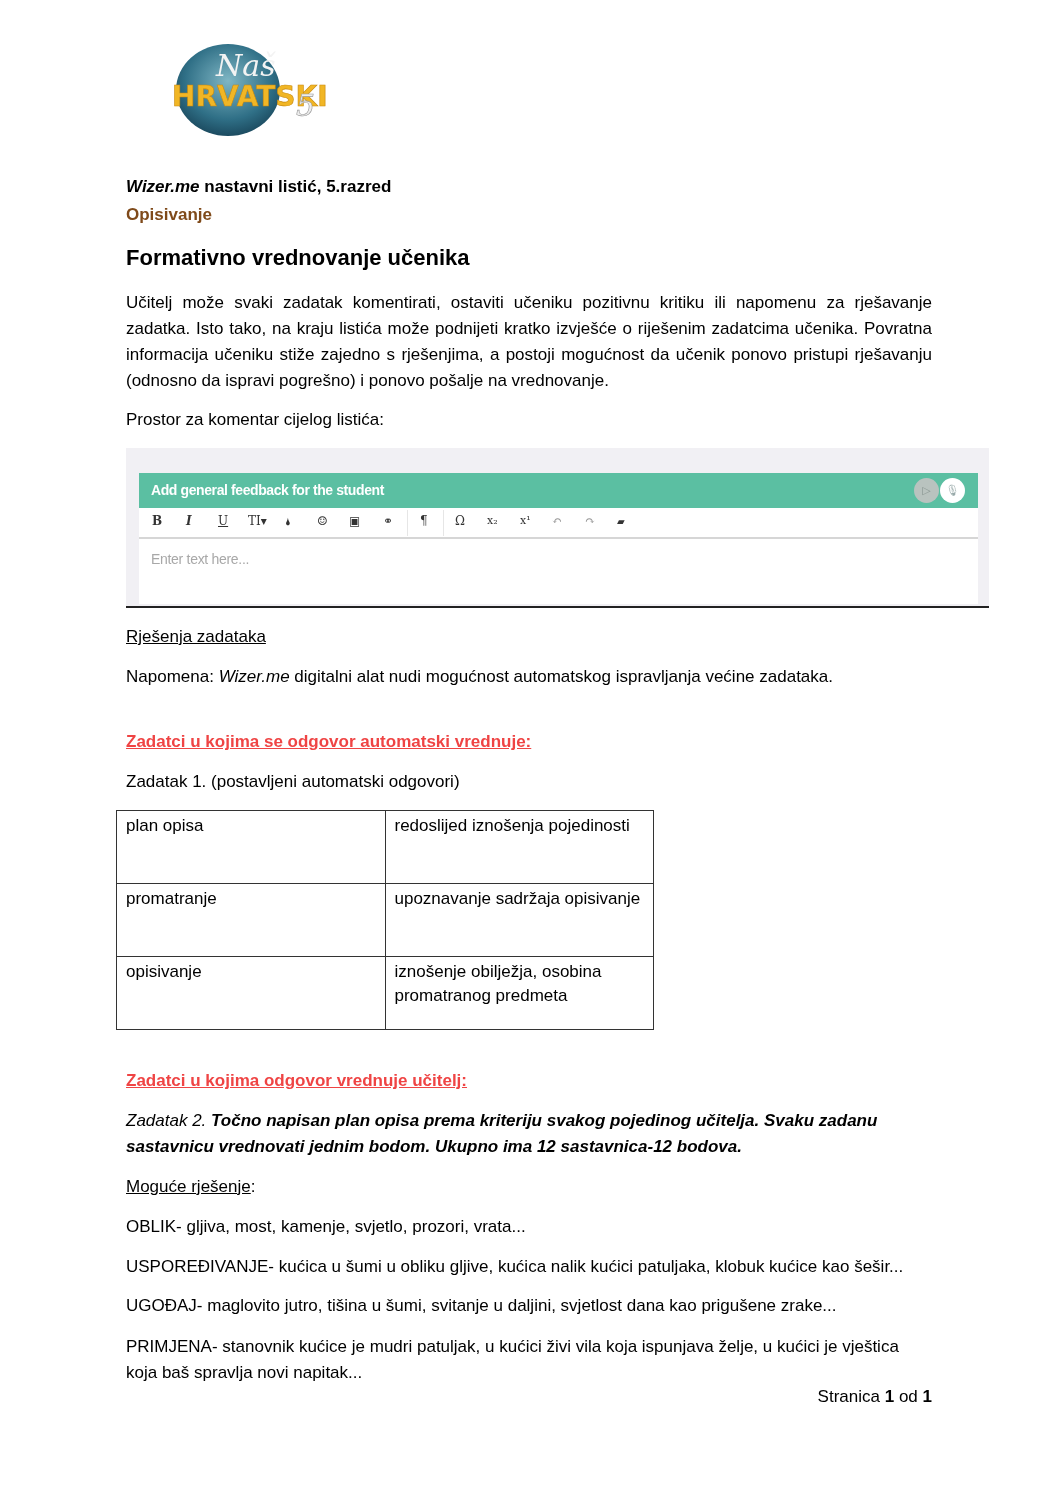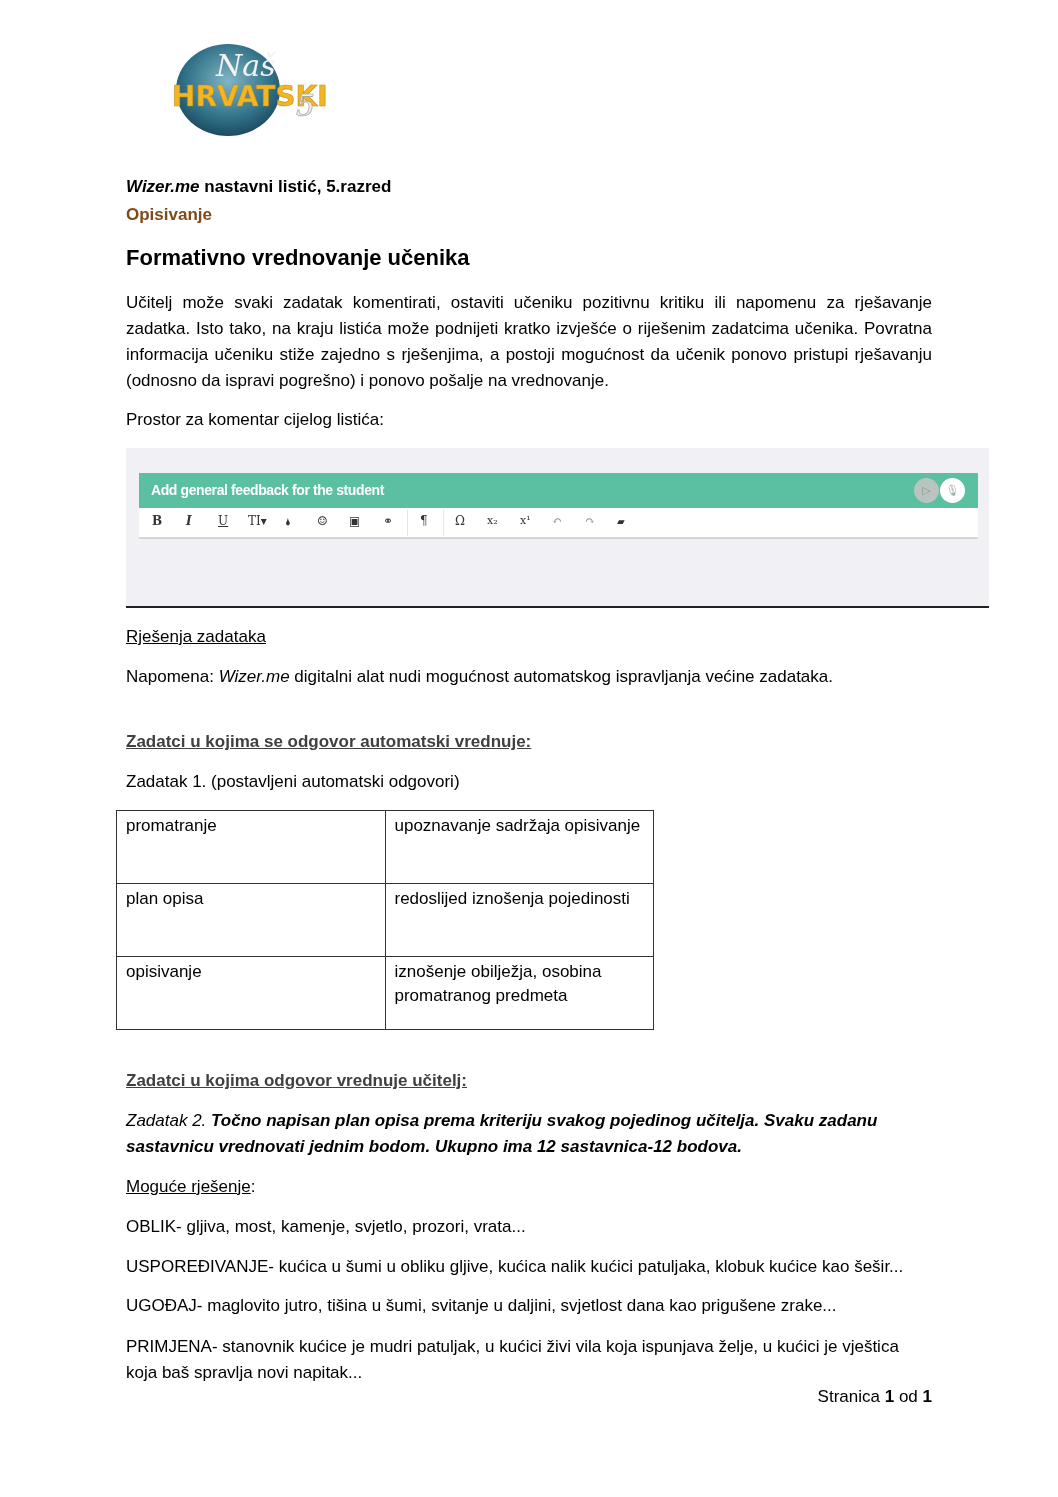--- a/index.html
+++ b/index.html
@@ -6,21 +6,21 @@
   body { width:1058px; height:1497px; position:relative; overflow:hidden;
          font-family:"Liberation Sans", sans-serif; color:#000; font-size:17px; }
   .abs { position:absolute; }
   .logo { left:128px; top:36px; width:204px; height:104px; }
   .p { left:126px; width:806px; line-height:26px; margin:0; }
   .h-sub { font-weight:bold; }
   .brown { color:#7f4a1a; font-weight:bold; }
   .h1 { font-size:22px; font-weight:bold; }
   .just { text-align:justify; text-align-last:left; }
   .u { text-decoration:underline; }
-  .red { color:#404040; font-weight:bold; text-decoration:underline; }
+  .red { color:#ef4444; font-weight:bold; text-decoration:underline; }
   .b { font-weight:normal; }
 
   
   .fb-wrap { left:126px; top:448px; width:863px; height:158px; background:#f1f0f4; border-bottom:2px solid #222; }
   .fb-header { position:absolute; left:13px; top:25px; width:839px; height:35px; background:#5bbfa2; }
   .fb-title { position:absolute; left:12px; top:9px; color:#fff; font-weight:bold; font-size:14px; letter-spacing:-0.4px; }
   .fb-btn { position:absolute; top:5px; width:25px; height:25px; border-radius:50%; display:flex; align-items:center; justify-content:center; font-size:11px; }
   .fb-video { left:775px; background:#b9c3bf; color:#8a9692; }
   .fb-mic { left:801px; background:#fff; color:#9aa; }
   .fb-toolbar { position:absolute; left:13px; top:60px; width:839px; height:29px; background:#fff; border-bottom:2px solid #d6d6d6; }
@@ -79,36 +79,39 @@
     <span class="tb-sep" style="left:268px;"></span>
     <span class="tb" style="left:281px;">¶</span>
     <span class="tb-sep" style="left:304px;"></span>
     <span class="tb" style="left:316px;">Ω</span>
     <span class="tb" style="left:348px;font-size:11px;">x₂</span>
     <span class="tb" style="left:381px;font-size:11px;">x¹</span>
     <span class="tb" style="left:413px;color:#999;">↶</span>
     <span class="tb" style="left:446px;color:#999;">↷</span>
     <span class="tb" style="left:478px;font-size:10px;top:8px;">▰</span>
   </div>
+  <div class="fb-editor">
+    <span class="fb-ph">Enter text here...</span>
+  </div>
 </div>
 
 <p class="abs p b u" style="top:624px;">Rješenja zadataka</p>
 <p class="abs p" style="top:664px;"><span>Napomena: </span><i>Wizer.me</i><span> digitalni alat nudi mogućnost automatskog ispravljanja većine zadataka.</span><br></p>
 <p class="abs p red" style="top:729px;">Zadatci u kojima se odgovor automatski vrednuje:</p>
 <p class="abs p" style="top:769px;">Zadatak 1. (postavljeni automatski odgovori)</p>
 
 <table class="t">
   <tbody>
       <tr>
+    <td>plan opisa</td>
+    <td>redoslijed iznošenja pojedinosti</td>
+  </tr>
+  <tr>
     <td>promatranje</td>
     <td>upoznavanje sadržaja opisivanje</td>
-  </tr>
-  <tr>
-    <td>plan opisa</td>
-    <td>redoslijed iznošenja pojedinosti</td>
   </tr>
   <tr>
     <td>opisivanje</td>
     <td>iznošenje obilježja, osobina promatranog predmeta</td>
   </tr>
 </tbody>
   </table>
 
 <p class="abs p red" style="top:1068px;">Zadatci u kojima odgovor vrednuje učitelj:</p>
 <p class="abs p" style="top:1108px;font-style:italic;"><span>Zadatak 2. </span><b>Točno napisan plan opisa prema kriteriju svakog pojedinog učitelja. Svaku zadanu sastavnicu vrednovati jednim bodom. Ukupno ima 12 sastavnica-12 bodova.</b></p>

